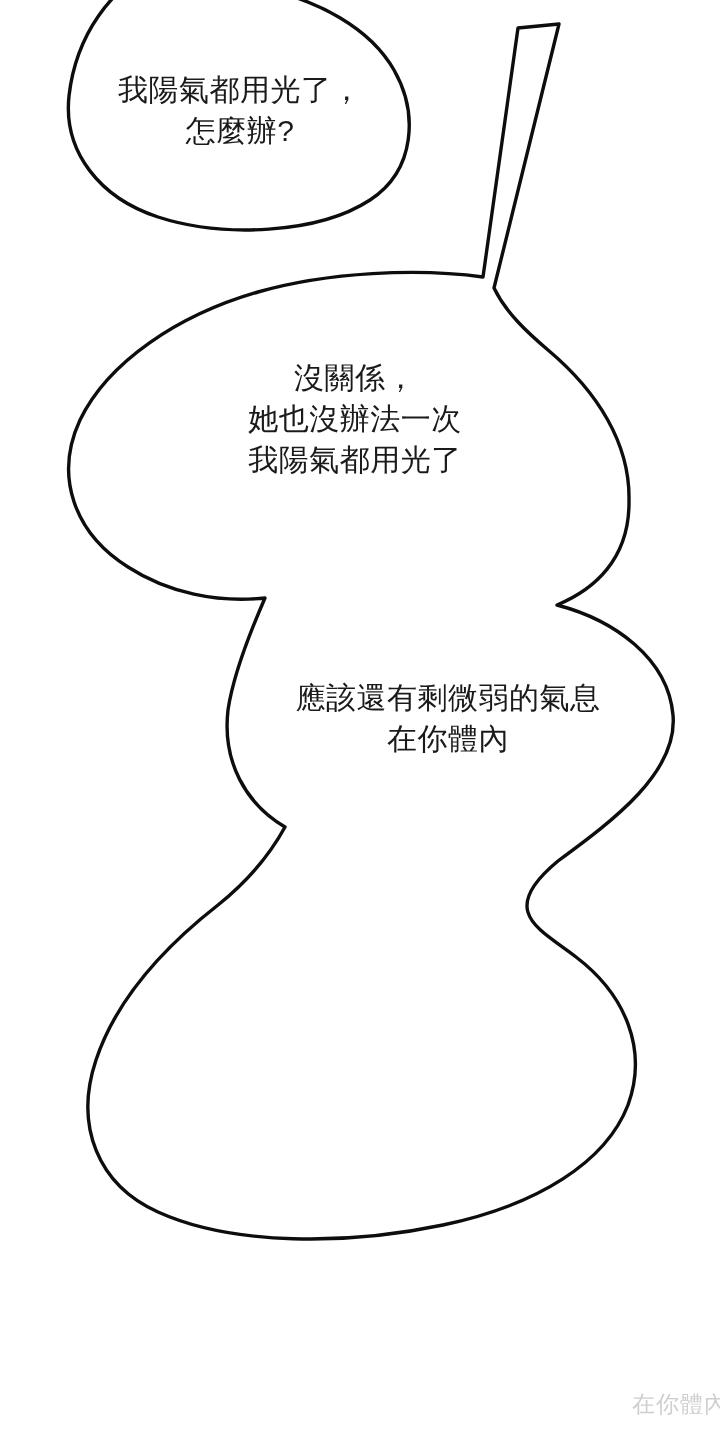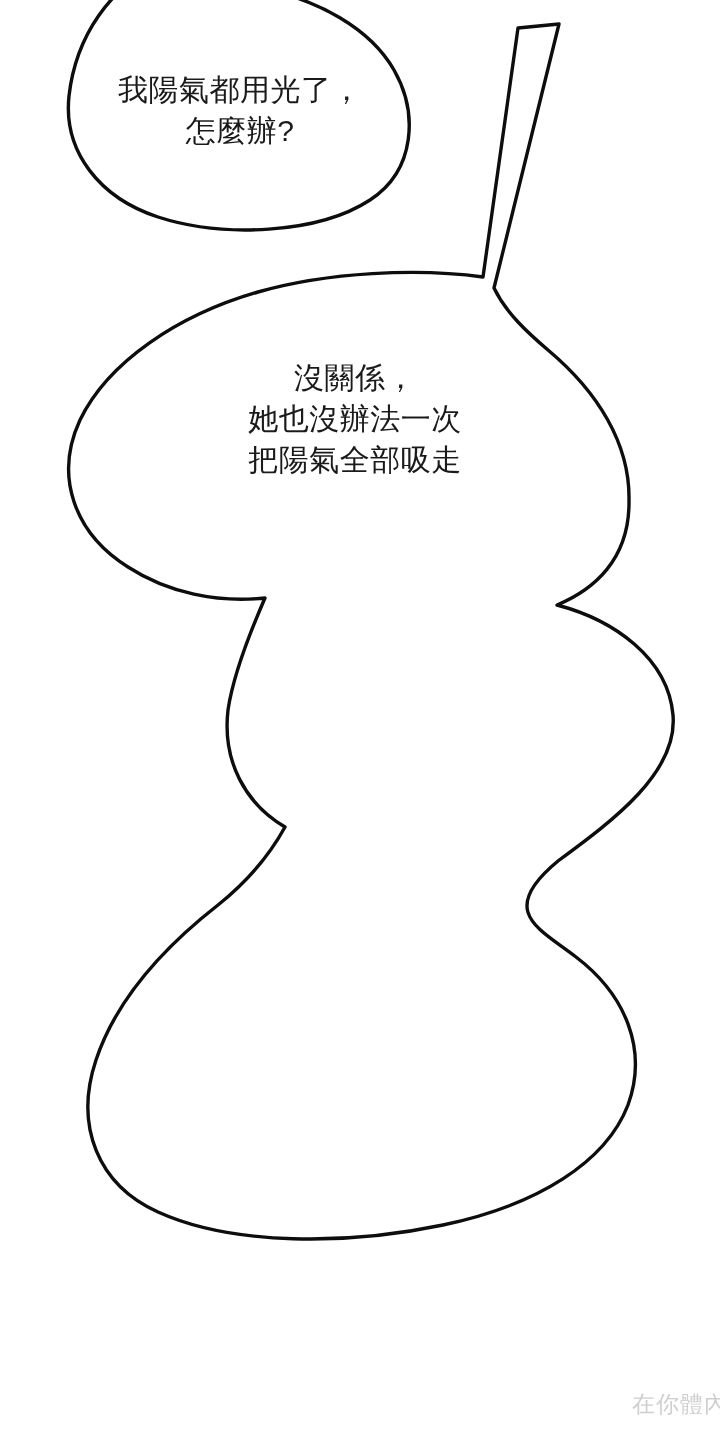--- a/index.html
+++ b/index.html
@@ -121,19 +121,21 @@
            L 500 28
            Z"></path>
     </g>
   </svg>
 
   <div class="bubble-text" id="bubble-text-1">我陽氣都用光了，
 怎麼辦?</div>
 
   <div class="bubble-text" id="bubble-text-2">沒關係，
 她也沒辦法一次
-把陽氣全部吸走</div>
+我陽氣都用光了</div>
 
+  <div class="bubble-text" id="bubble-text-3">應該還有剩微弱的氣息
+在你體內</div>
 
 
   <div id="watermark">在你體內</div>
 
 </div>
 
 </body></html>

